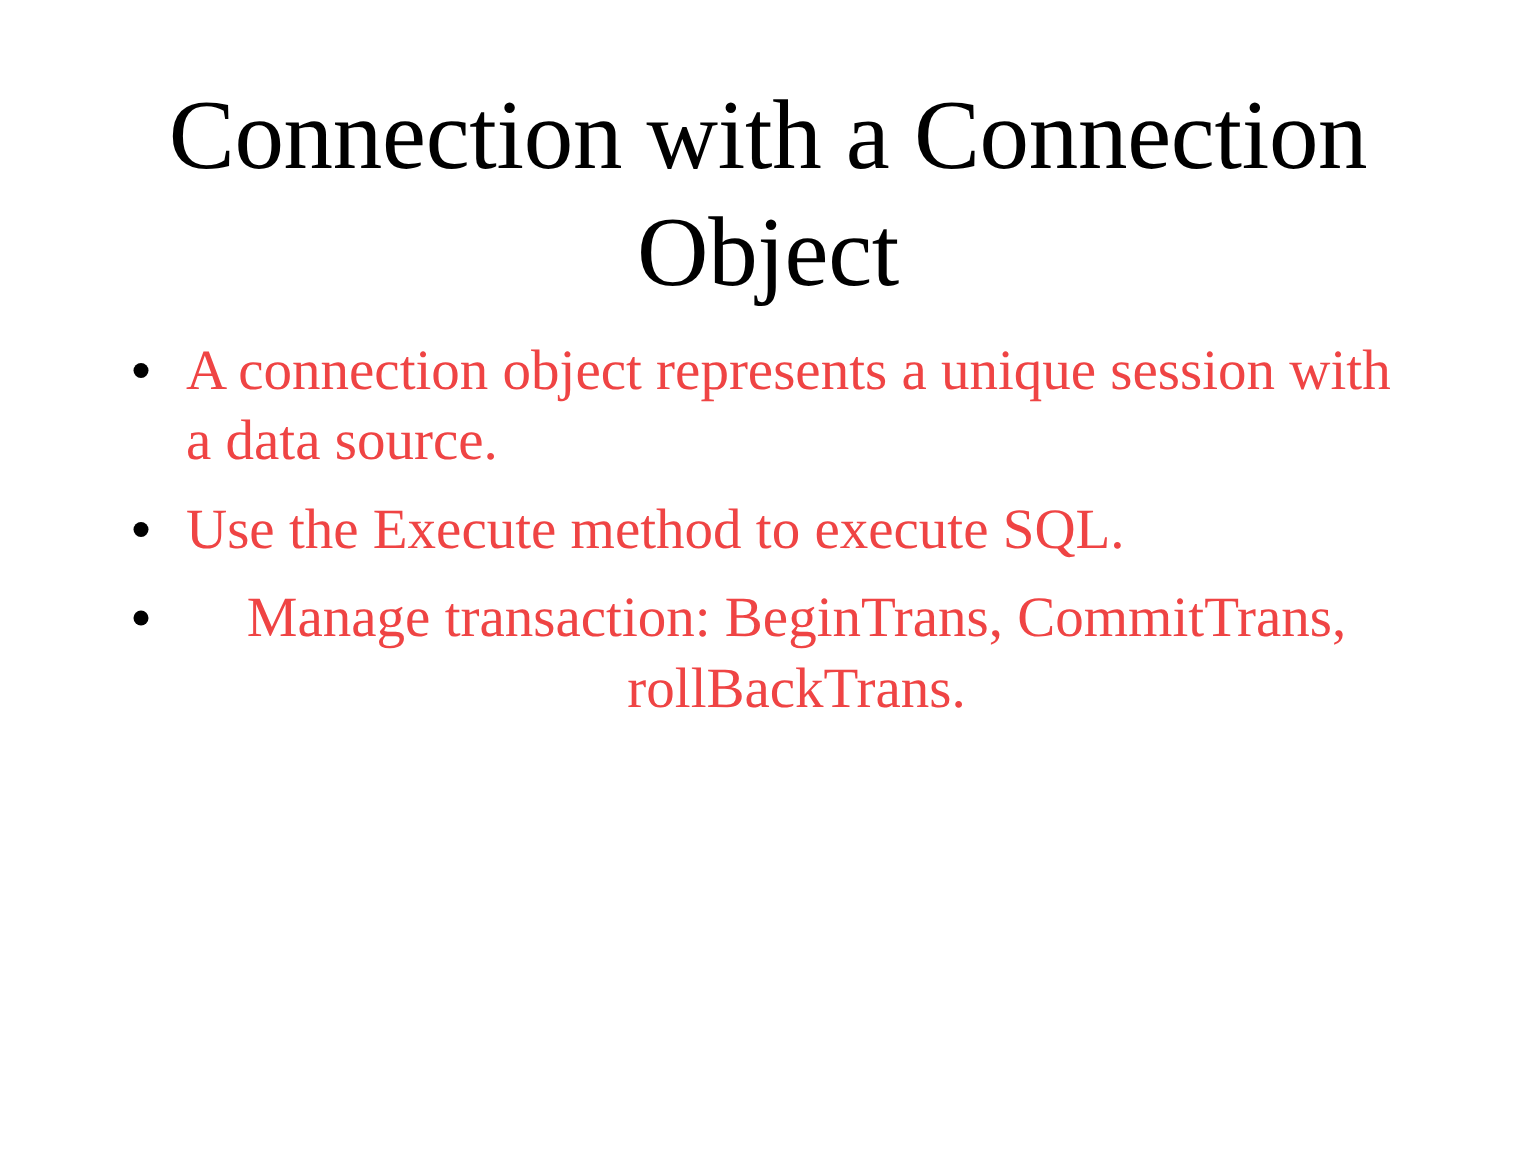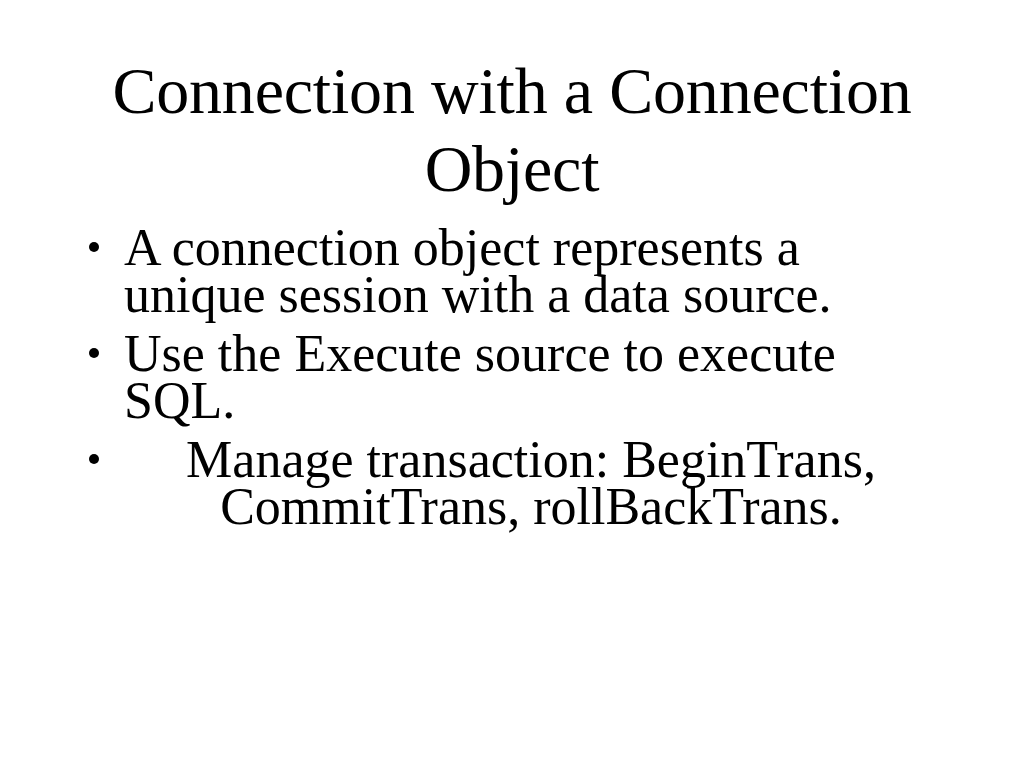--- a/index.html
+++ b/index.html
@@ -48,23 +48,23 @@
     width: 852px;
     margin: 0;
     padding: 0;
     list-style: none;
   }
 
   .bullet-item {
     position: relative;
     padding-left: 38px;
     margin: 0 0 12px 0;
-    font-size: 52px;
+    font-size: 38px;
     line-height: 47px;
-    color: #000000;
+    color: #ef4444;
   }
 
   .bullet-item:last-child {
     margin-bottom: 0;
     text-align: center;
   }
 
   .bullet-marker {
     position: absolute;
     left: 3px;
@@ -91,21 +91,21 @@
 
     <li class="bullet-item">
       <span class="bullet-marker"></span>
       <span class="bullet-text">A connection object represents a unique session with a data source.</span>
     </li>
 
 
 
     <li class="bullet-item">
       <span class="bullet-marker"></span>
-      <span class="bullet-text">Use the Execute source to execute SQL.</span>
+      <span class="bullet-text">Use the Execute method to execute SQL.</span>
     </li>
 
     <li class="bullet-item">
       <span class="bullet-marker"></span>
       <span class="bullet-text">Manage transaction: BeginTrans, CommitTrans, rollBackTrans.</span>
     </li>
 
   </ul>
 
 </div>

